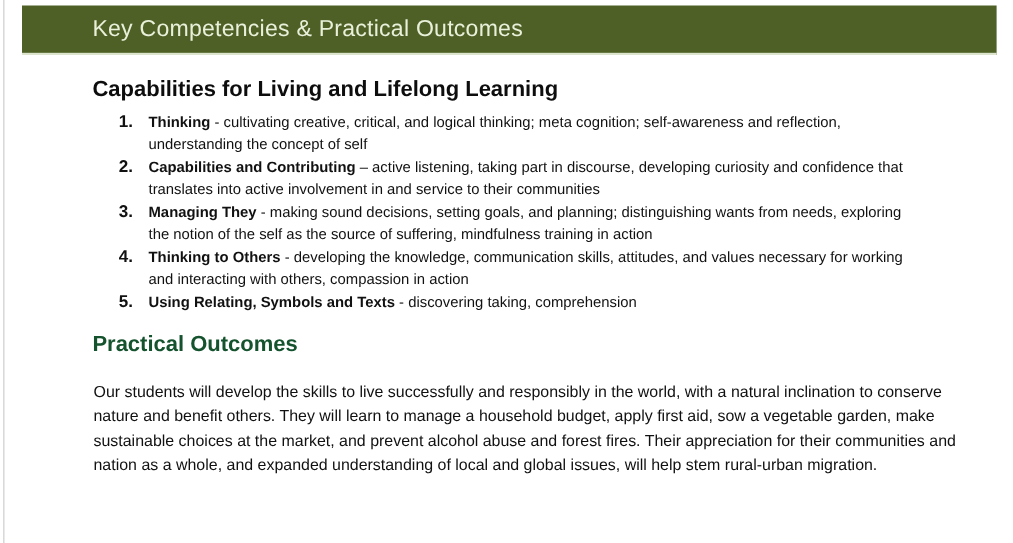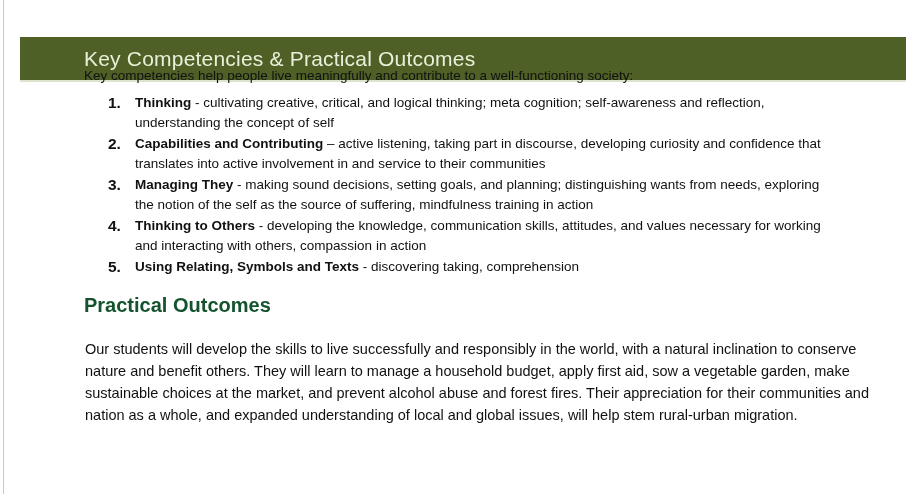--- a/index.html
+++ b/index.html
@@ -28,21 +28,20 @@
   }
   .header-bar {
     position: absolute;
     top: 5px;
     left: 20px;
     right: 15px;
     height: 43px;
     background: #4e6026;
     border-bottom: 2px solid #dde4cd;
     box-sizing: content-box;
-    margin-top: 32px;
   }
   .header-bar .title {
     display: block;
     padding-left: 64px;
     line-height: 43px;
     font-size: 21px;
     font-weight: 400;
     color: #e9f0da;
     letter-spacing: 0.2px;
     white-space: nowrap;
@@ -113,22 +112,22 @@
 
 <div class="page">
   <div class="left-rule"></div>
 
   <div class="header-bar">
     <span class="title">Key Competencies &amp; Practical Outcomes</span>
   </div>
 
   <div class="content">
 
+    <h1 class="section-heading">Capabilities for Living and Lifelong Learning</h1>
 
-    <p class="intro">Key competencies help people live meaningfully and contribute to a well-functioning society:</p>
 
     <ol class="competency-list">
       <li>
         <span class="item-number">1.</span><span class="item-term">Thinking</span><span> - cultivating creative, critical, and logical thinking; meta cognition; self-awareness and reflection, understanding the concept of self</span>
       </li>
       <li>
         <span class="item-number">2.</span><span class="item-term">Capabilities and Contributing</span><span> – active listening, taking part in discourse, developing curiosity and confidence that translates into active involvement in and service to their communities</span>
       </li>
       <li>
         <span class="item-number">3.</span><span class="item-term">Managing They</span><span> - making sound decisions, setting goals, and planning; distinguishing wants from needs, exploring the notion of the self as the source of suffering, mindfulness training in action</span>

